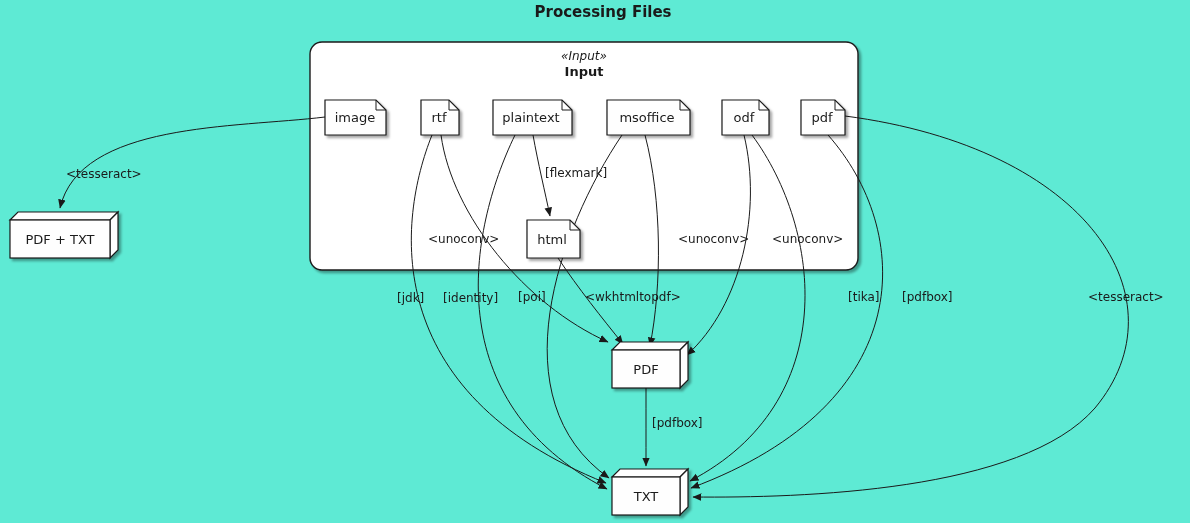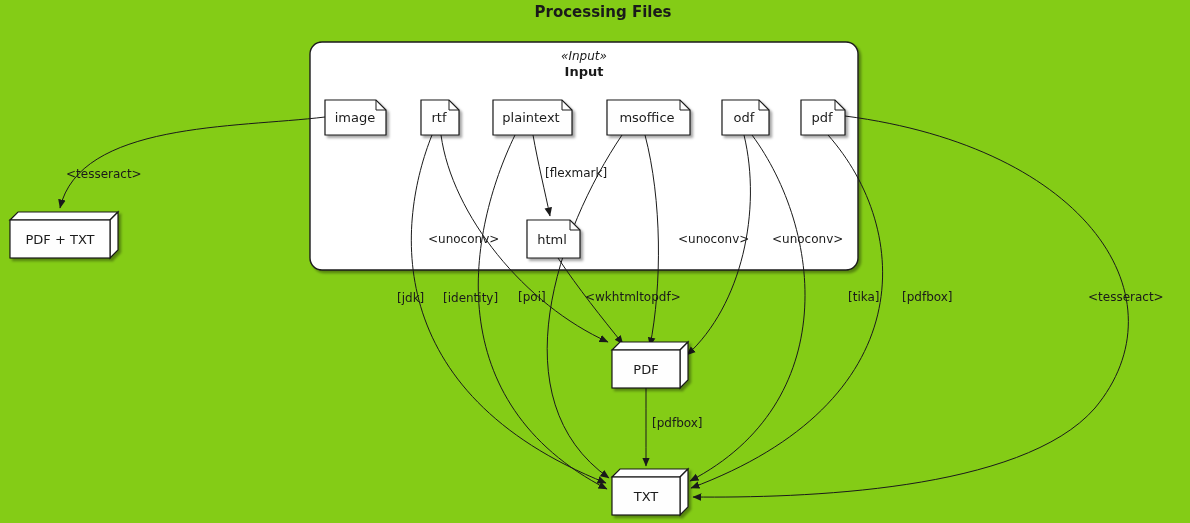--- a/index.html
+++ b/index.html
@@ -4,21 +4,21 @@
 <style>
   html, body {
     margin: 0;
     padding: 0;
     background: #ffffff;
   }
   #canvas-wrap {
     position: relative;
     width: 1190px;
     height: 523px;
-    background: #84cc16;
+    background: #5eead4;
     font-family: "DejaVu Sans", sans-serif;
   }
   svg text {
     font-family: "DejaVu Sans", sans-serif;
     fill: #1a1a1a;
   }
   .title-text   { font-size: 15px; font-weight: bold; text-anchor: middle; }
   .stereo-text  { font-size: 12px; font-style: italic; text-anchor: middle; }
   .frame-text   { font-size: 13px; font-weight: bold; text-anchor: middle; }
   .node-text    { font-size: 13px; text-anchor: middle; }

